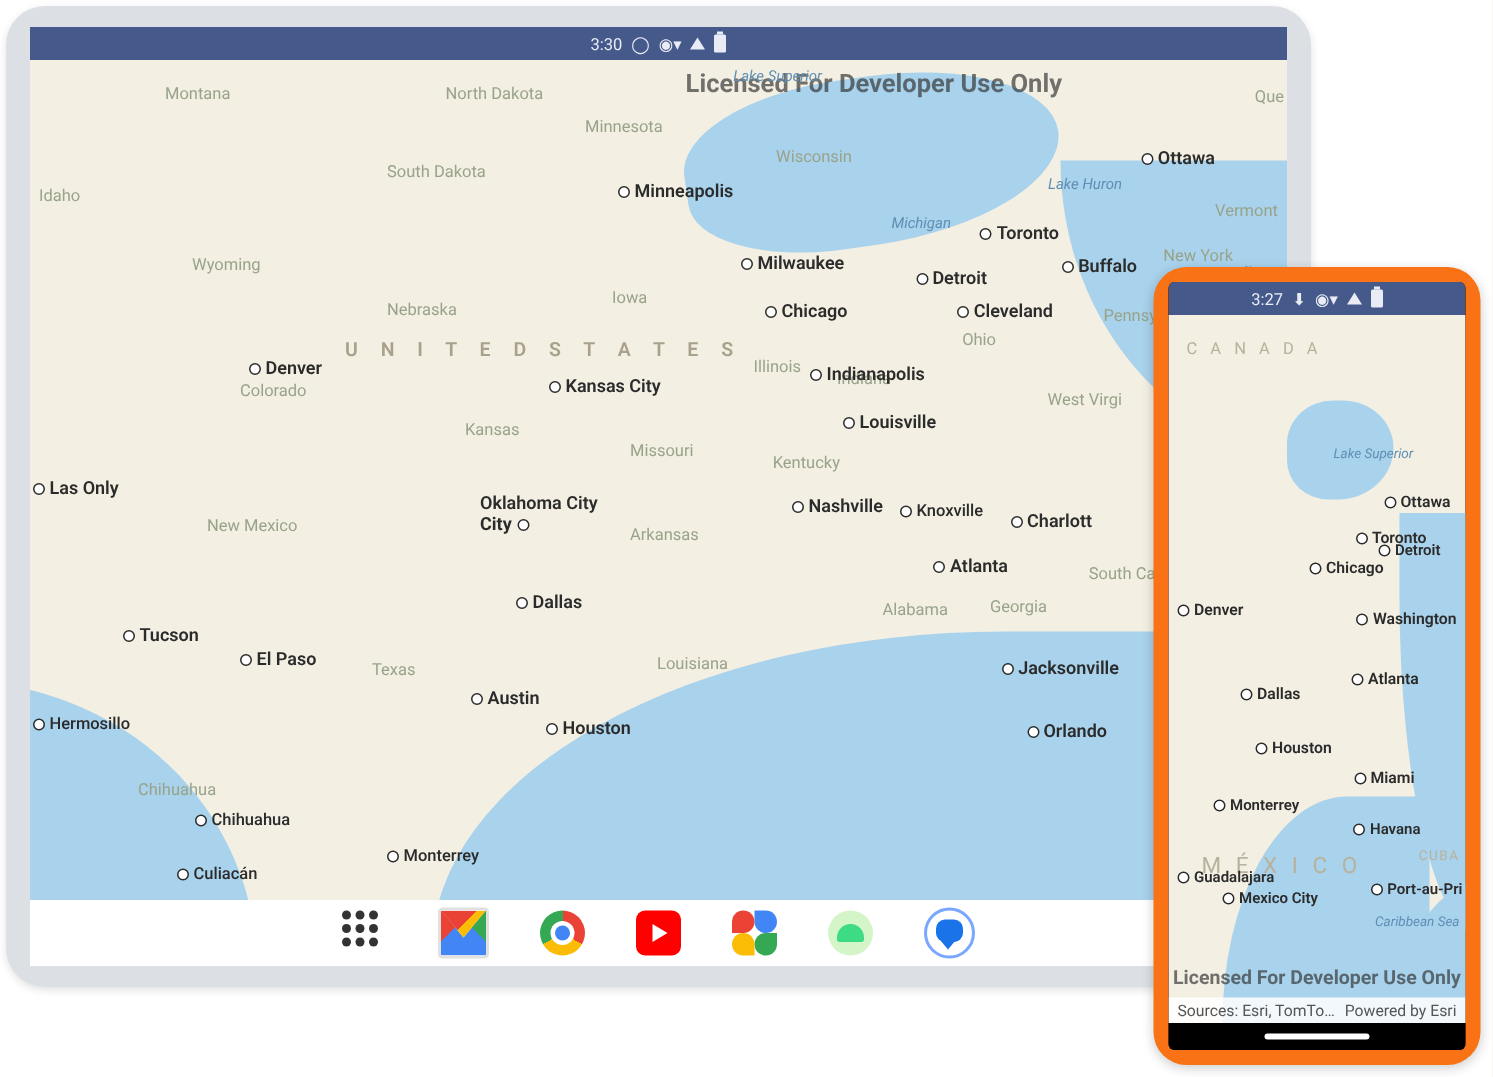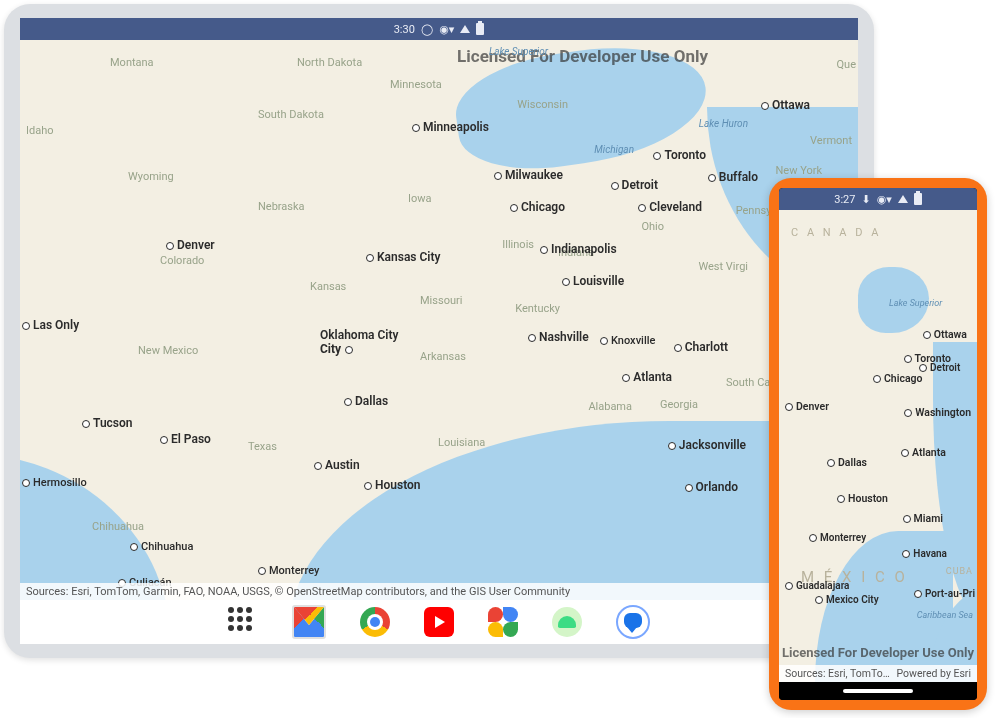--- a/index.html
+++ b/index.html
@@ -174,20 +174,21 @@
     <div class="map">
       <div class="basemap">
         <div class="water w-lakes"></div>
         <div class="water w-atl"></div>
         <div class="water w-gulf"></div>
         <div class="water w-pac-sw"></div>
       </div>
 
       <div class="watermark">Licensed For Developer Use Only</div>
 
+      <div class="region" style="left:210px;top:186px;">U N I T E D   S T A T E S</div>
 
       <div class="lake" style="right:310px;top:6px;">Lake Superior</div>
       <div class="lake" style="right:110px;top:78px;text-align:right;">Lake Huron</div>
       <div class="lake" style="right:224px;top:104px;">Michigan</div>
 
       <div class="state" style="left:90px;top:16px;">Montana</div>
       <div class="state" style="left:258px;top:16px;margin-left:19px;">North Dakota</div>
       <div class="state" style="left:370px;top:38px;">Minnesota</div>
       <div class="state" style="left:6px;top:84px;">Idaho</div>
       <div class="state" style="left:238px;top:68px;">South Dakota</div>
@@ -240,21 +241,20 @@
       <div class="city" style="right:186px;top:330px;"><span class="dot"></span><span>Atlanta</span></div>
       <div class="city" style="left:294px;top:418px;"><span class="dot"></span><span>Austin</span></div>
       <div class="city" style="left:344px;top:438px;"><span class="dot"></span><span>Houston</span></div>
       <div class="city" style="right:112px;top:398px;"><span class="dot"></span><span>Jacksonville</span></div>
       <div class="city" style="right:120px;top:440px;"><span class="dot"></span><span>Orlando</span></div>
       <div class="city sm" style="left:2px;top:436px;"><span class="dot"></span><span>Hermosillo</span></div>
       <div class="city sm" style="left:110px;top:500px;"><span class="dot"></span><span>Chihuahua</span></div>
       <div class="city sm" style="left:98px;top:536px;"><span class="dot"></span><span>Culiacán</span></div>
       <div class="city sm" style="left:238px;top:524px;"><span class="dot"></span><span>Monterrey</span></div>
 
-      <div class="attrib">Sources: Esri, TomTom, Garmin, FAO, NOAA, USGS, © OpenStreetMap contributors, and the GIS User Community</div>
     </div>
 
     <div class="dock">
       <div class="icon">
           <div class="apps-grid">
             <i></i>
             <i></i>
             <i></i>
             <i></i>
             <i></i>

